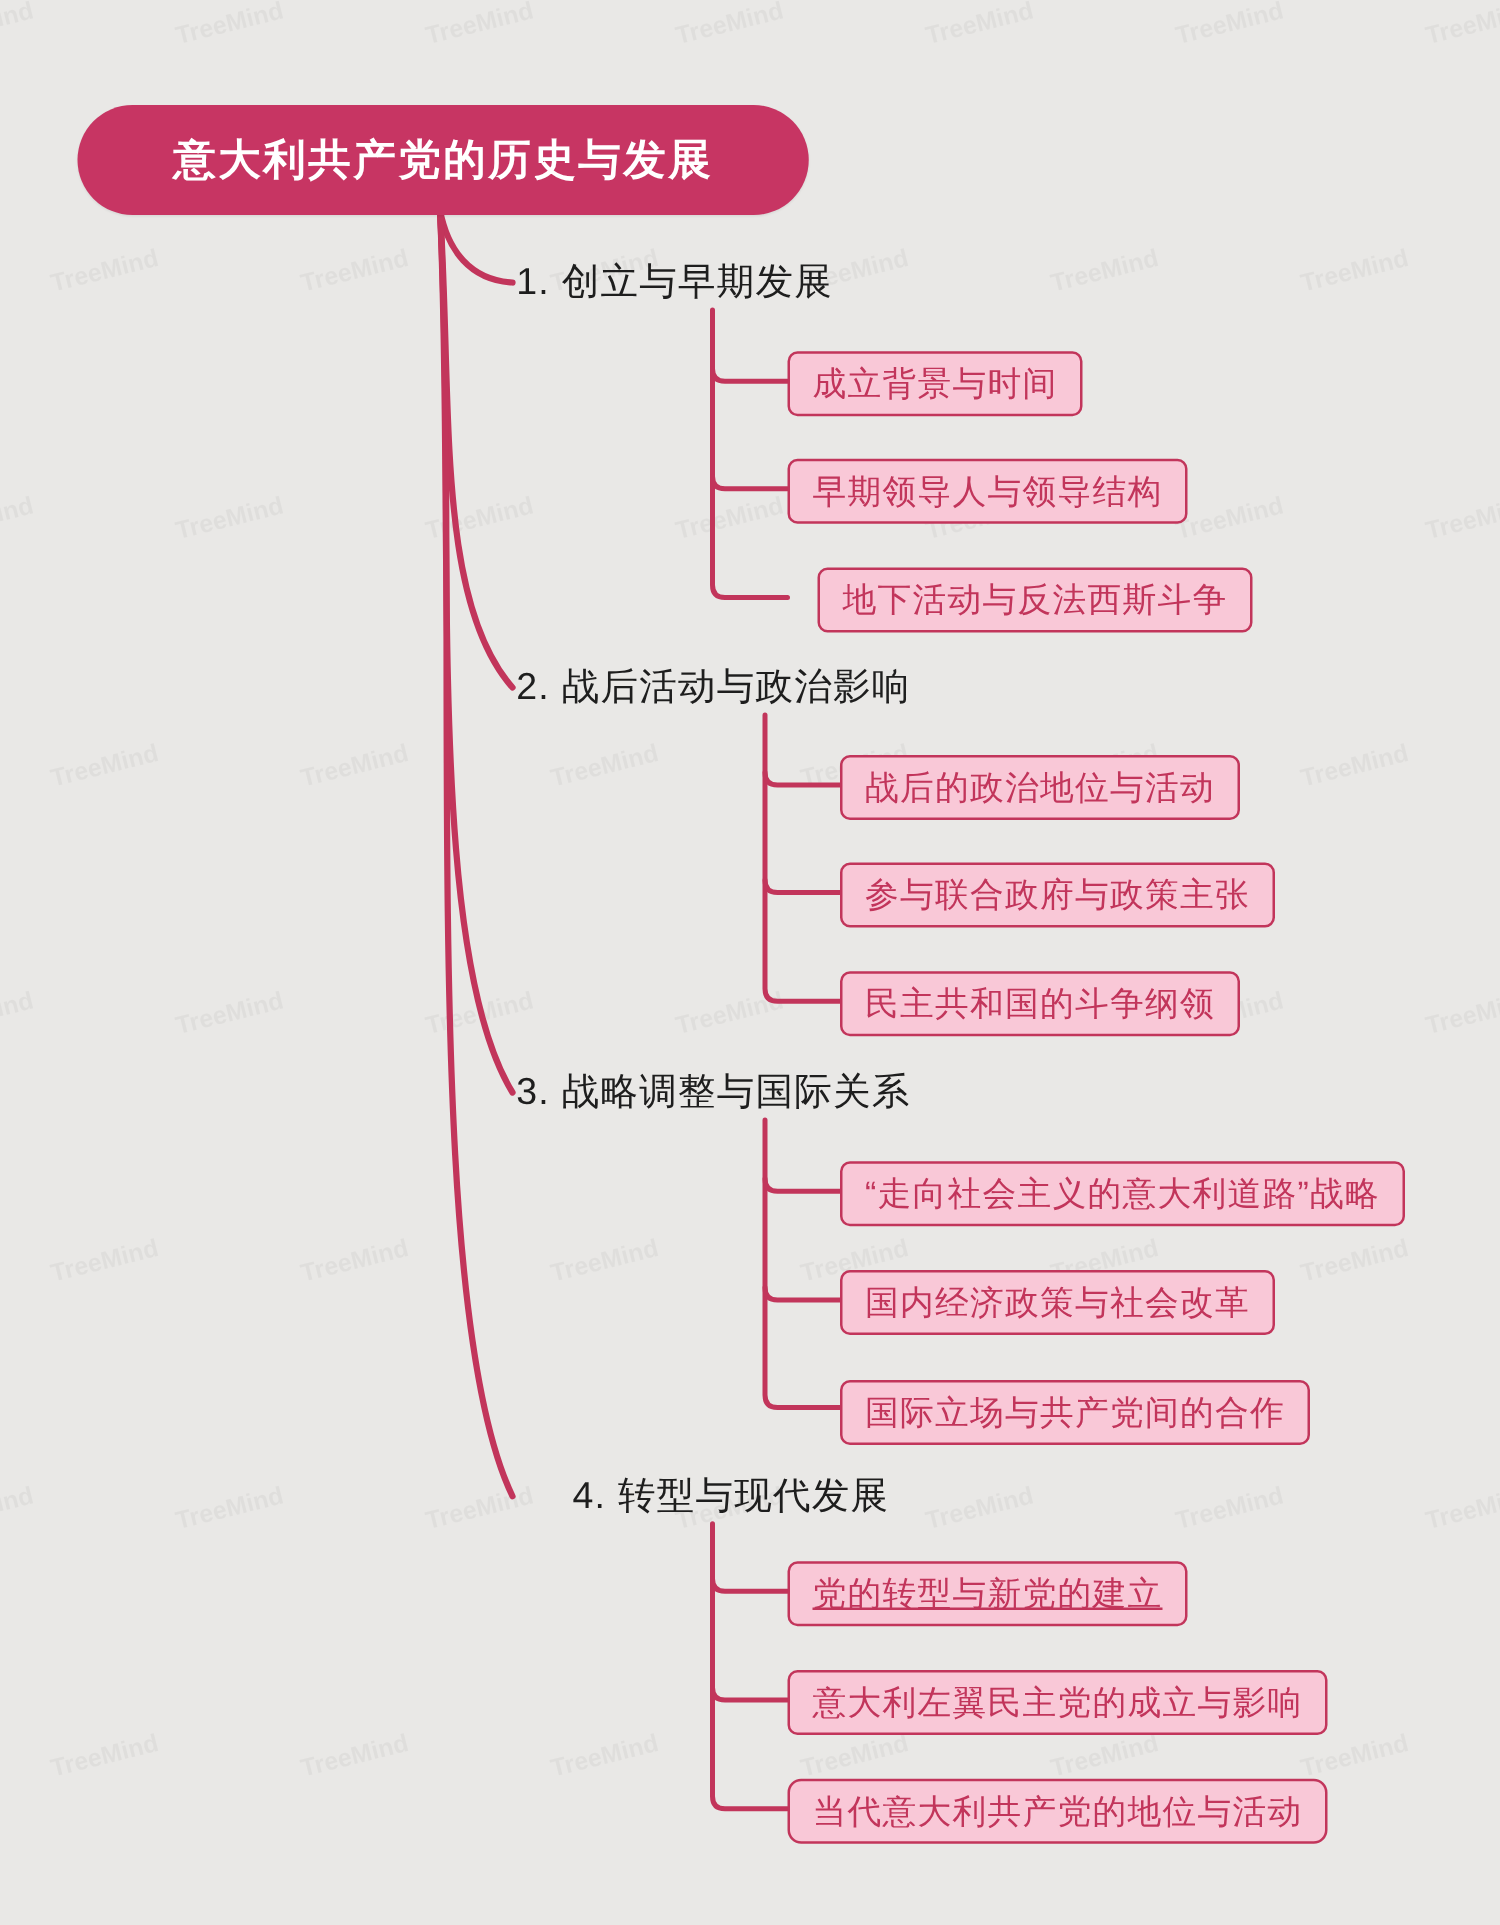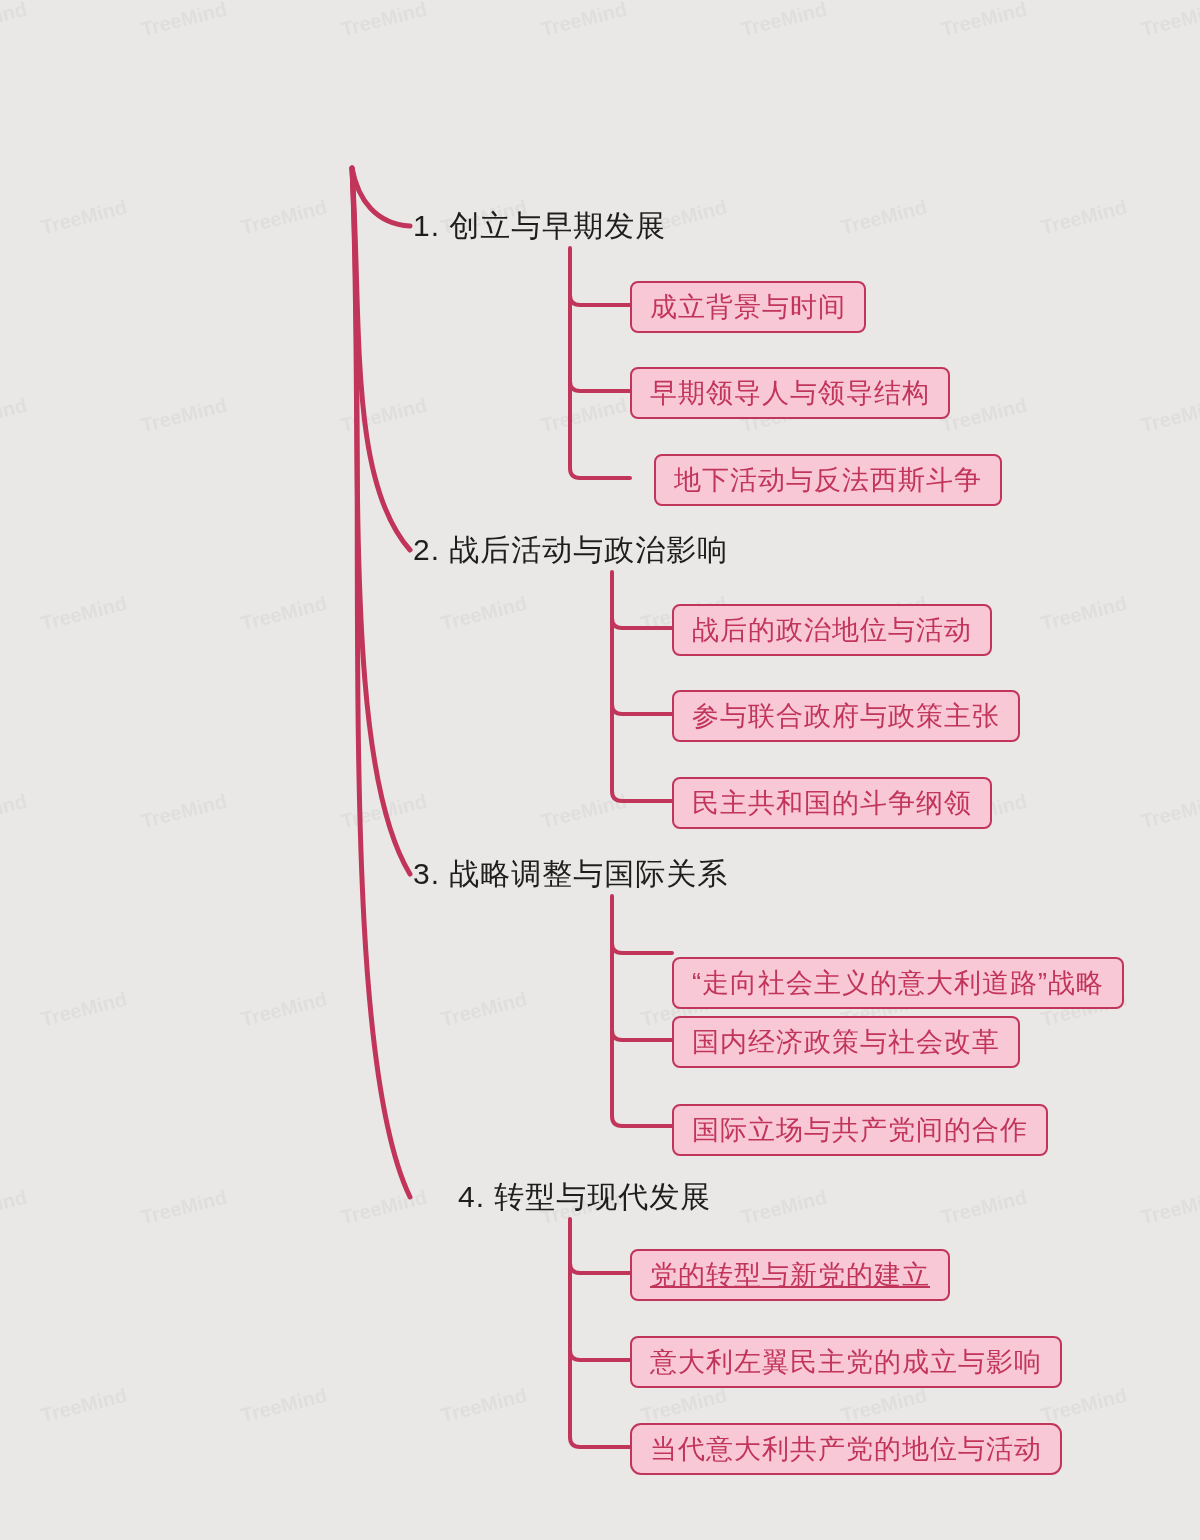--- a/index.html
+++ b/index.html
@@ -75,21 +75,21 @@
     font-size:27px;line-height:30px;
     color:var(--child-text);
     white-space:nowrap;letter-spacing:1px;
   }
   .b1c1{left:630px;top:281px;text-align:right;}
   .b1c2{left:630px;top:367px;}
   .b1c3{left:654px;top:454px;}
   .b2c1{left:672px;top:604px;}
   .b2c2{left:672px;top:690px;}
   .b2c3{left:672px;top:777px;}
-  .b3c1{left:672px;top:929px;margin-top:28px;}
+  .b3c1{left:672px;top:929px;}
   .b3c2{left:672px;top:1016px;}
   .b3c3{left:672px;top:1104px;}
   .b4c1{left:630px;top:1249px;text-decoration:underline;}
   .b4c2{left:630px;top:1336px;}
   .b4c3{left:630px;top:1423px;border-radius:11px;}
 </style>
 </head>
 <body>
 
 <div class="canvas">
@@ -166,20 +166,23 @@
 
     <path class="limb" d="M612,896 L612,1116 Q612,1126 622,1126 L672,1126"></path>
     <path class="limb" d="M612,943 Q612,953 622,953 L672,953"></path>
     <path class="limb" d="M612,1030 Q612,1040 622,1040 L672,1040"></path>
 
     <path class="limb" d="M570,1219 L570,1437 Q570,1447 580,1447 L630,1447"></path>
     <path class="limb" d="M570,1263 Q570,1273 580,1273 L630,1273"></path>
     <path class="limb" d="M570,1350 Q570,1360 580,1360 L630,1360"></path>
   </svg>
 
+  <div class="root-node">
+    <span>意大利共产党的历史与发展</span>
+  </div>
 
   <div class="heading h1">1. 创立与早期发展</div>
   <div class="heading h2">2. 战后活动与政治影响</div>
   <div class="heading h3">3. 战略调整与国际关系</div>
   <div class="heading h4">4. 转型与现代发展</div>
 
   <div class="box b1c1">成立背景与时间</div>
   <div class="box b1c2">早期领导人与领导结构</div>
   <div class="box b1c3">地下活动与反法西斯斗争</div>
 

